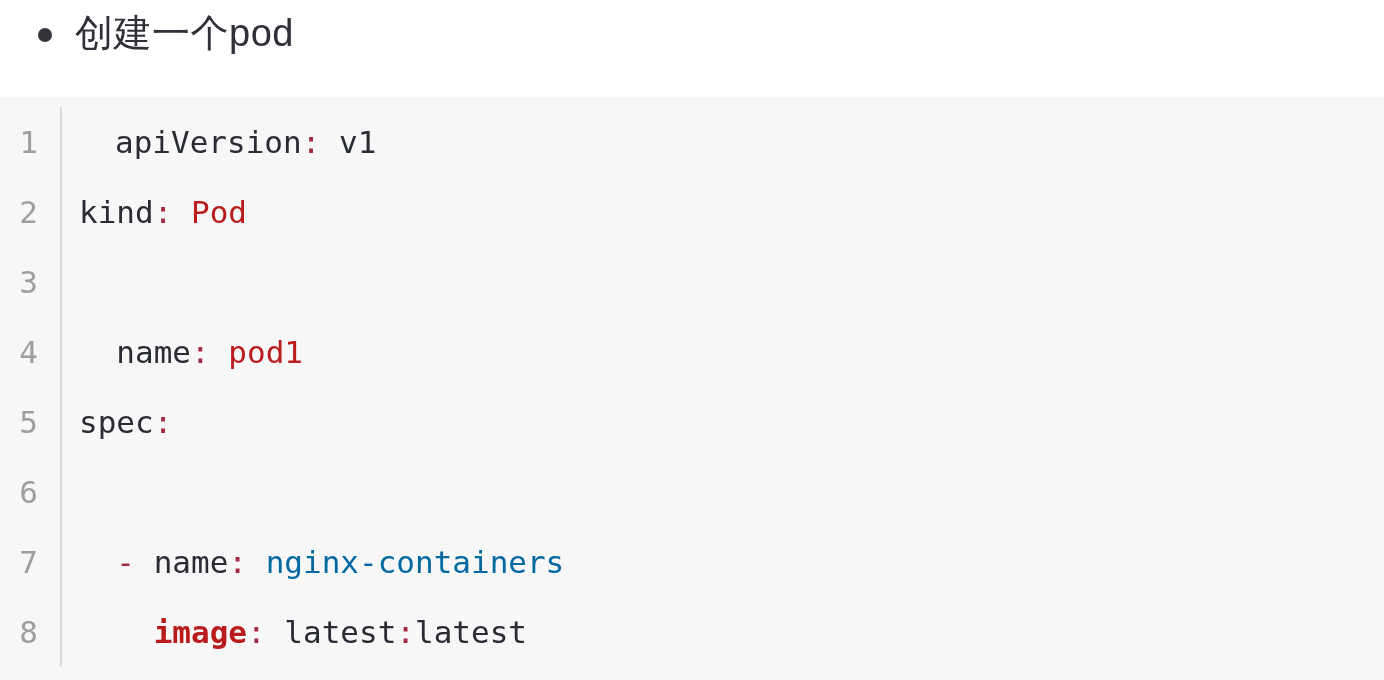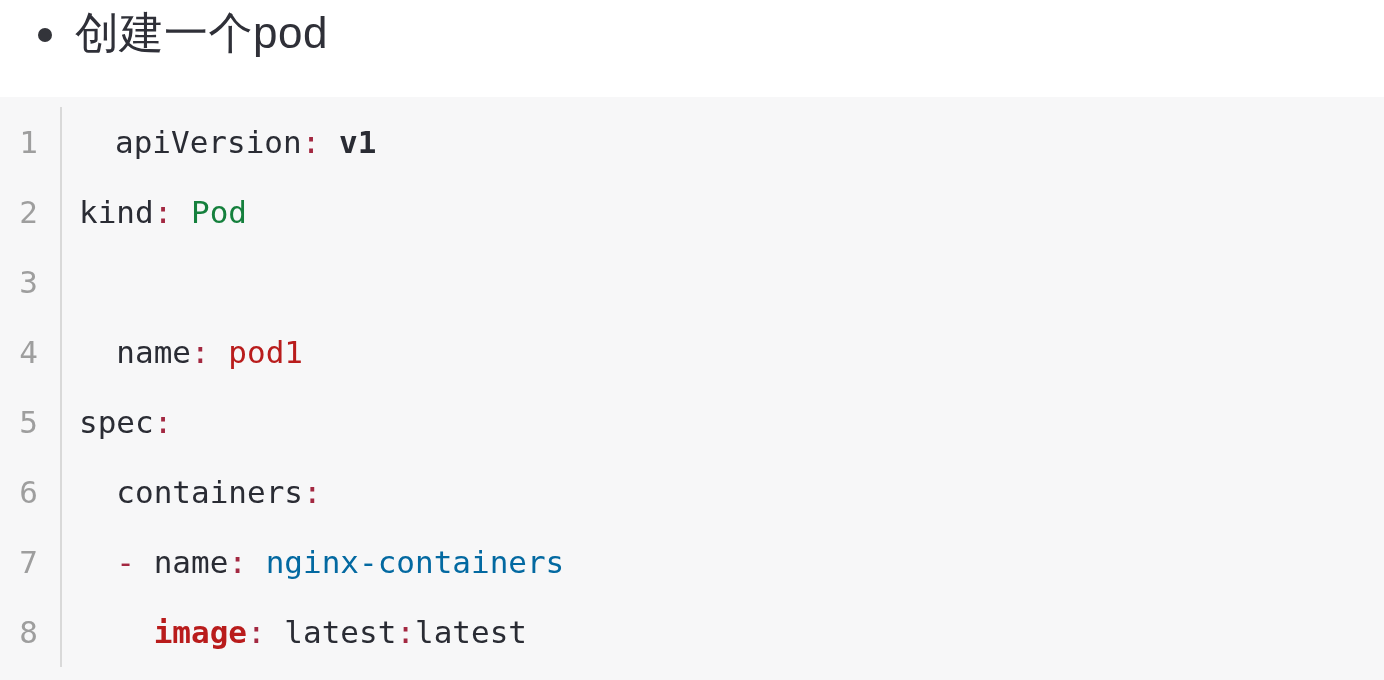--- a/index.html
+++ b/index.html
@@ -23,21 +23,21 @@
   .bullet-dot {
     width: 14px;
     height: 14px;
     border-radius: 50%;
     background: #33343a;
     flex: none;
     margin-right: 23px;
     margin-top: 2px;
   }
   .heading-text {
-    font-size: 44px;
+    font-size: 38px;
     color: #2f3038;
     letter-spacing: 0.5px;
     white-space: nowrap;
   }
   
   .code-block {
     background: #f7f7f8;
     width: 100%;
     box-sizing: border-box;
     padding-top: 10px;
@@ -70,40 +70,39 @@
 <body>
 
 <div class="heading-row">
   <span class="bullet-dot"></span>
   <span class="heading-text">创建一个pod</span>
 </div>
 
 <div class="code-block" id="code-block" style="background: rgb(247, 247, 248);">
     <div class="code-line">
       <span class="gutter" style="color: rgb(158, 158, 158); border-right-color: rgb(217, 217, 217);">1</span>
-      <span class="code-text"><span style="color: rgb(42, 44, 52); margin-left: 36px;">apiVersion</span><span style="color: rgb(163, 40, 65);">:</span><span style="color: rgb(42, 44, 52); font-weight: bold;"> v1</span></span>
+      <span class="code-text"><span style="color: rgb(42, 44, 52); margin-left: 36px;">apiVersion</span><span style="color: rgb(163, 40, 65);">:</span><span style="color: rgb(42, 44, 52);"> v1</span></span>
     </div>
     <div class="code-line">
       <span class="gutter" style="color: rgb(158, 158, 158); border-right-color: rgb(217, 217, 217);">2</span>
-      <span class="code-text"><span style="color: rgb(42, 44, 52);">kind</span><span style="color: rgb(163, 40, 65);">:</span><span style="color: #15803d;"> Pod</span></span>
+      <span class="code-text"><span style="color: rgb(42, 44, 52);">kind</span><span style="color: rgb(163, 40, 65);">:</span><span style="color: #b91c1c;"> Pod</span></span>
     </div>
     <div class="code-line">
       <span class="gutter" style="color: rgb(158, 158, 158); border-right-color: rgb(217, 217, 217);">3</span>
     </div>
     <div class="code-line">
       <span class="gutter" style="color: rgb(158, 158, 158); border-right-color: rgb(217, 217, 217);">4</span>
       <span class="code-text"><span style="color: rgb(42, 44, 52);">  name</span><span style="color: rgb(163, 40, 65);">:</span><span style="color: #b91c1c;"> pod1</span></span>
     </div>
     <div class="code-line">
       <span class="gutter" style="color: rgb(158, 158, 158); border-right-color: rgb(217, 217, 217);">5</span>
       <span class="code-text"><span style="color: rgb(42, 44, 52);">spec</span><span style="color: rgb(163, 40, 65);">:</span></span>
     </div>
     <div class="code-line">
       <span class="gutter" style="color: rgb(158, 158, 158); border-right-color: rgb(217, 217, 217);">6</span>
-      <span class="code-text"><span style="color: rgb(42, 44, 52);">  containers</span><span style="color: rgb(163, 40, 65);">:</span></span>
     </div>
     <div class="code-line">
       <span class="gutter" style="color: rgb(158, 158, 158); border-right-color: rgb(217, 217, 217);">7</span>
       <span class="code-text"><span style="color: rgb(42, 44, 52);">  </span><span style="color: rgb(163, 40, 65);">-</span><span style="color: rgb(42, 44, 52);"> name</span><span style="color: rgb(163, 40, 65);">:</span><span style="color: #0369a1;"> nginx-containers</span></span>
     </div>
     <div class="code-line">
       <span class="gutter" style="color: rgb(158, 158, 158); border-right-color: rgb(217, 217, 217);">8</span>
       <span class="code-text"><span style="color: #b91c1c; font-weight: bold;">    image</span><span style="color: rgb(163, 40, 65);">:</span><span style="color: rgb(42, 44, 52);"> latest</span><span style="color: rgb(163, 40, 65);">:</span><span style="color: rgb(42, 44, 52);">latest</span></span>
     </div>
   </div>

